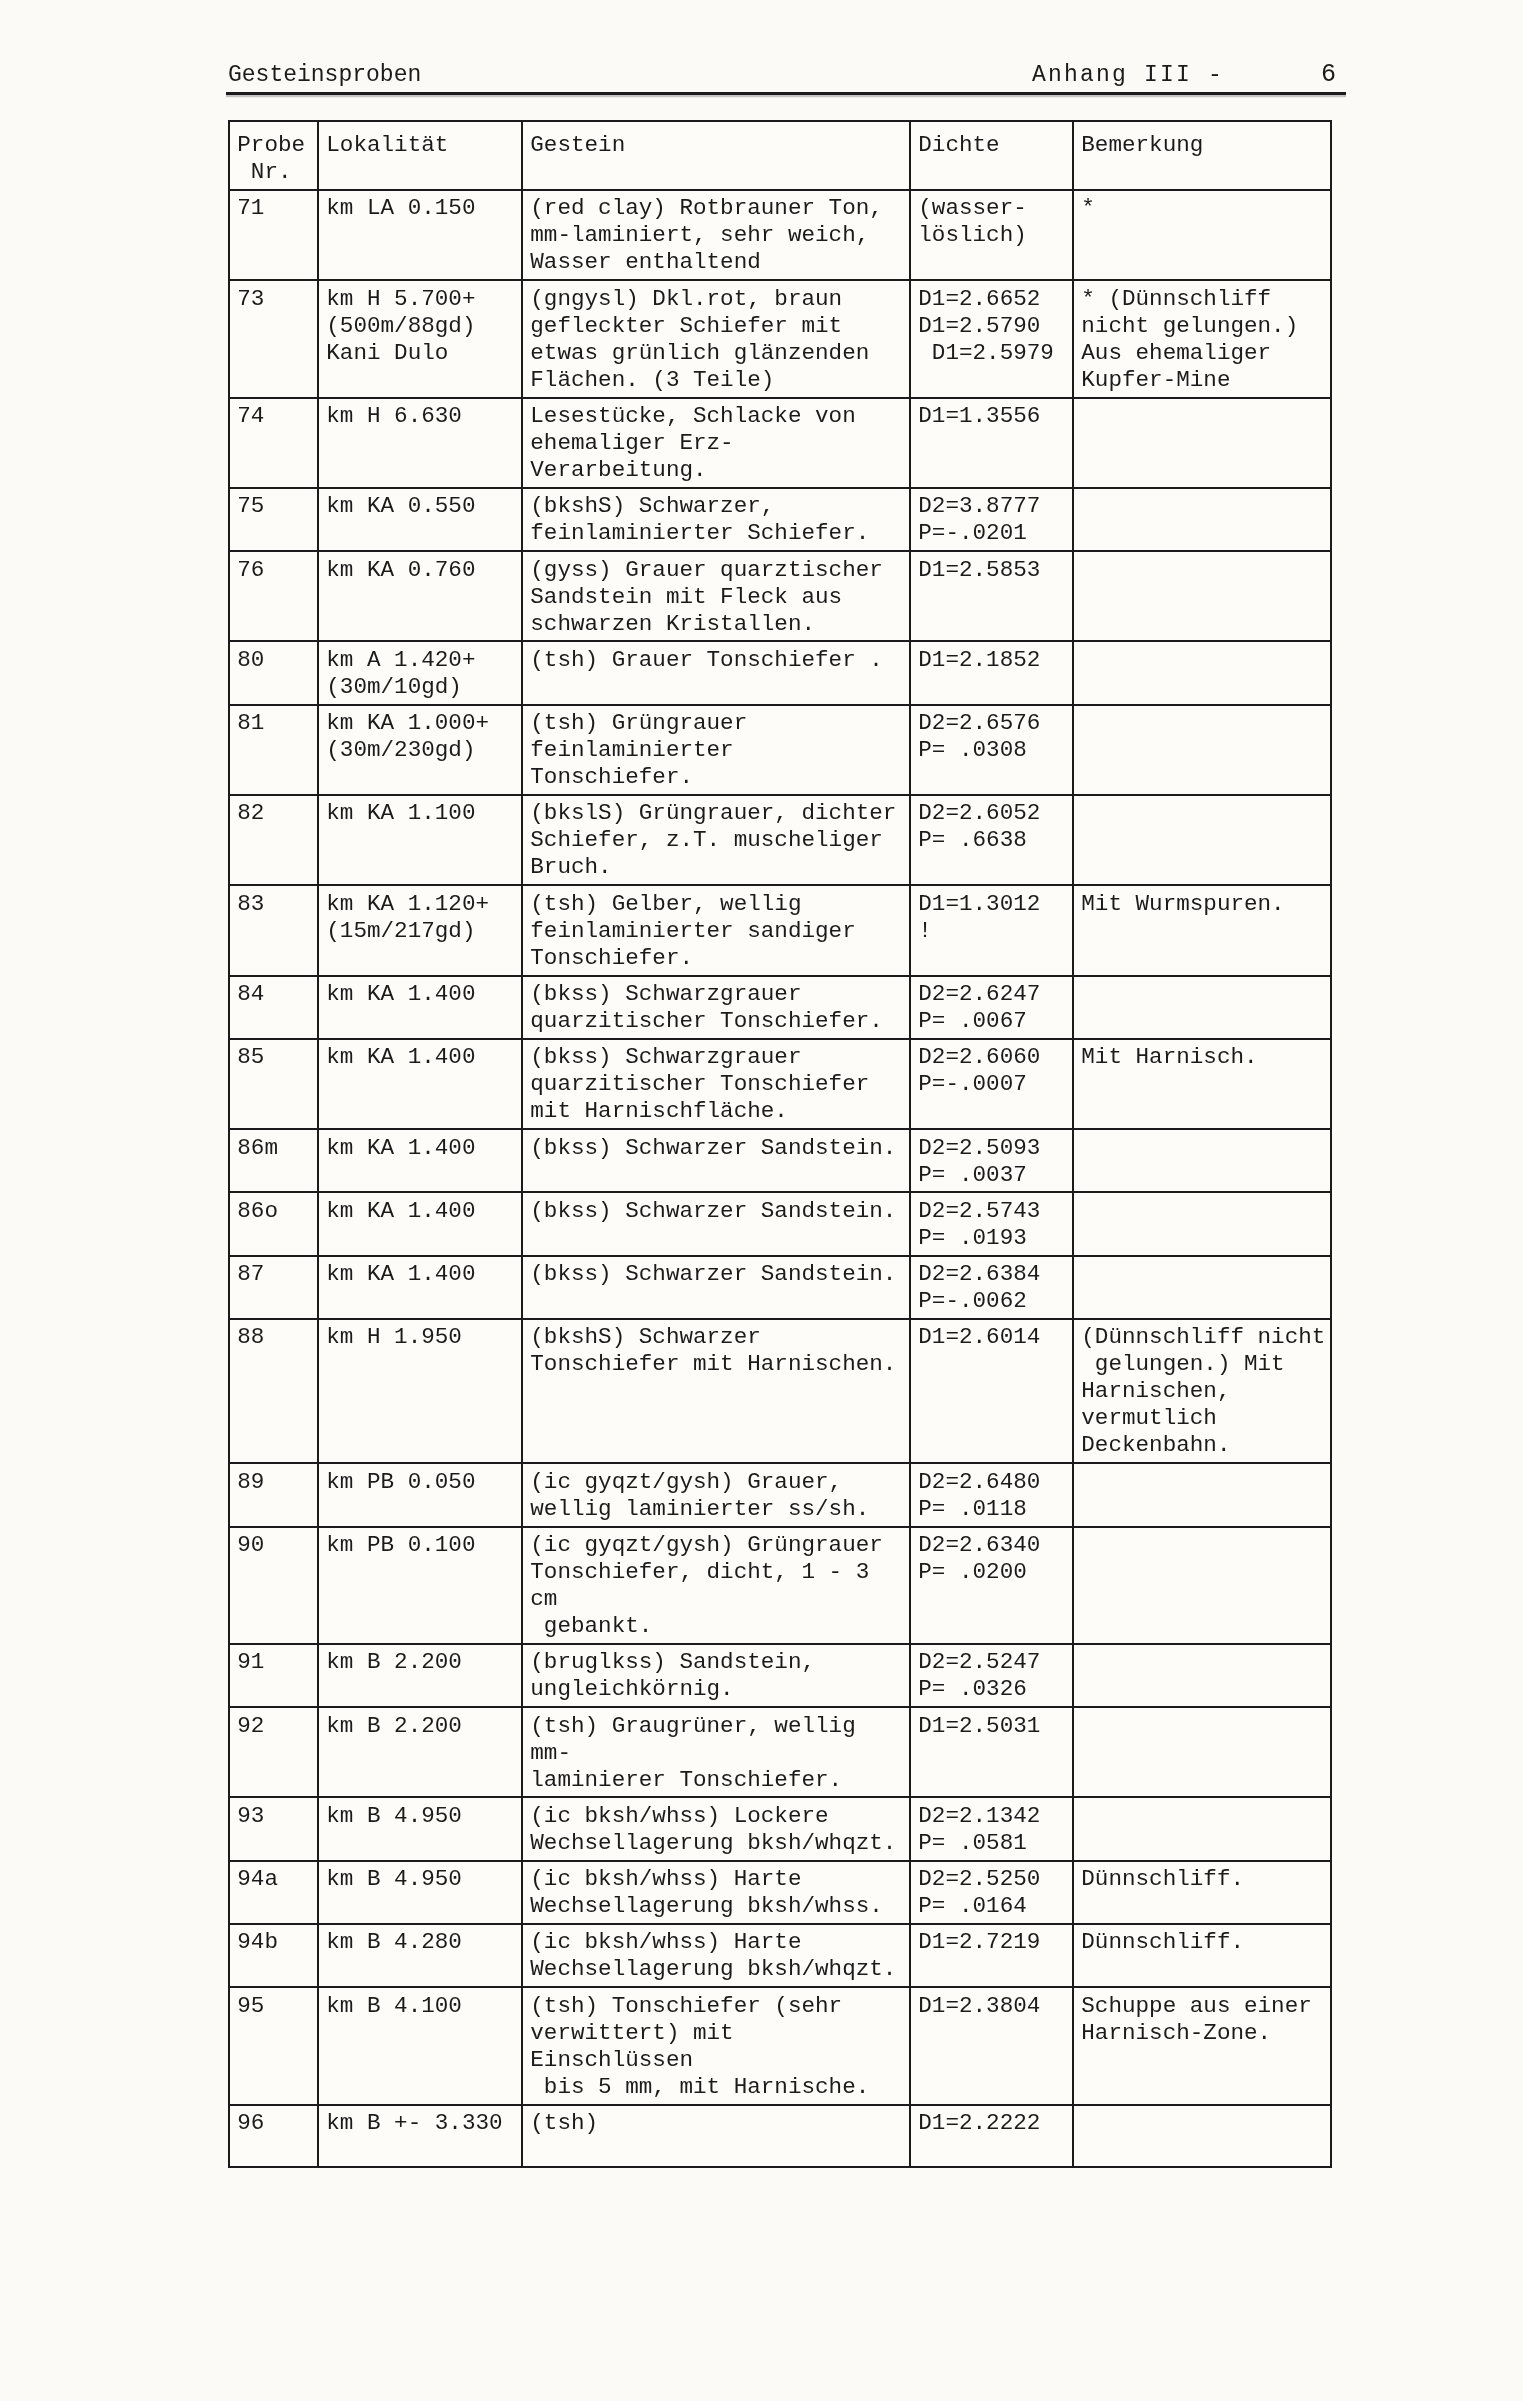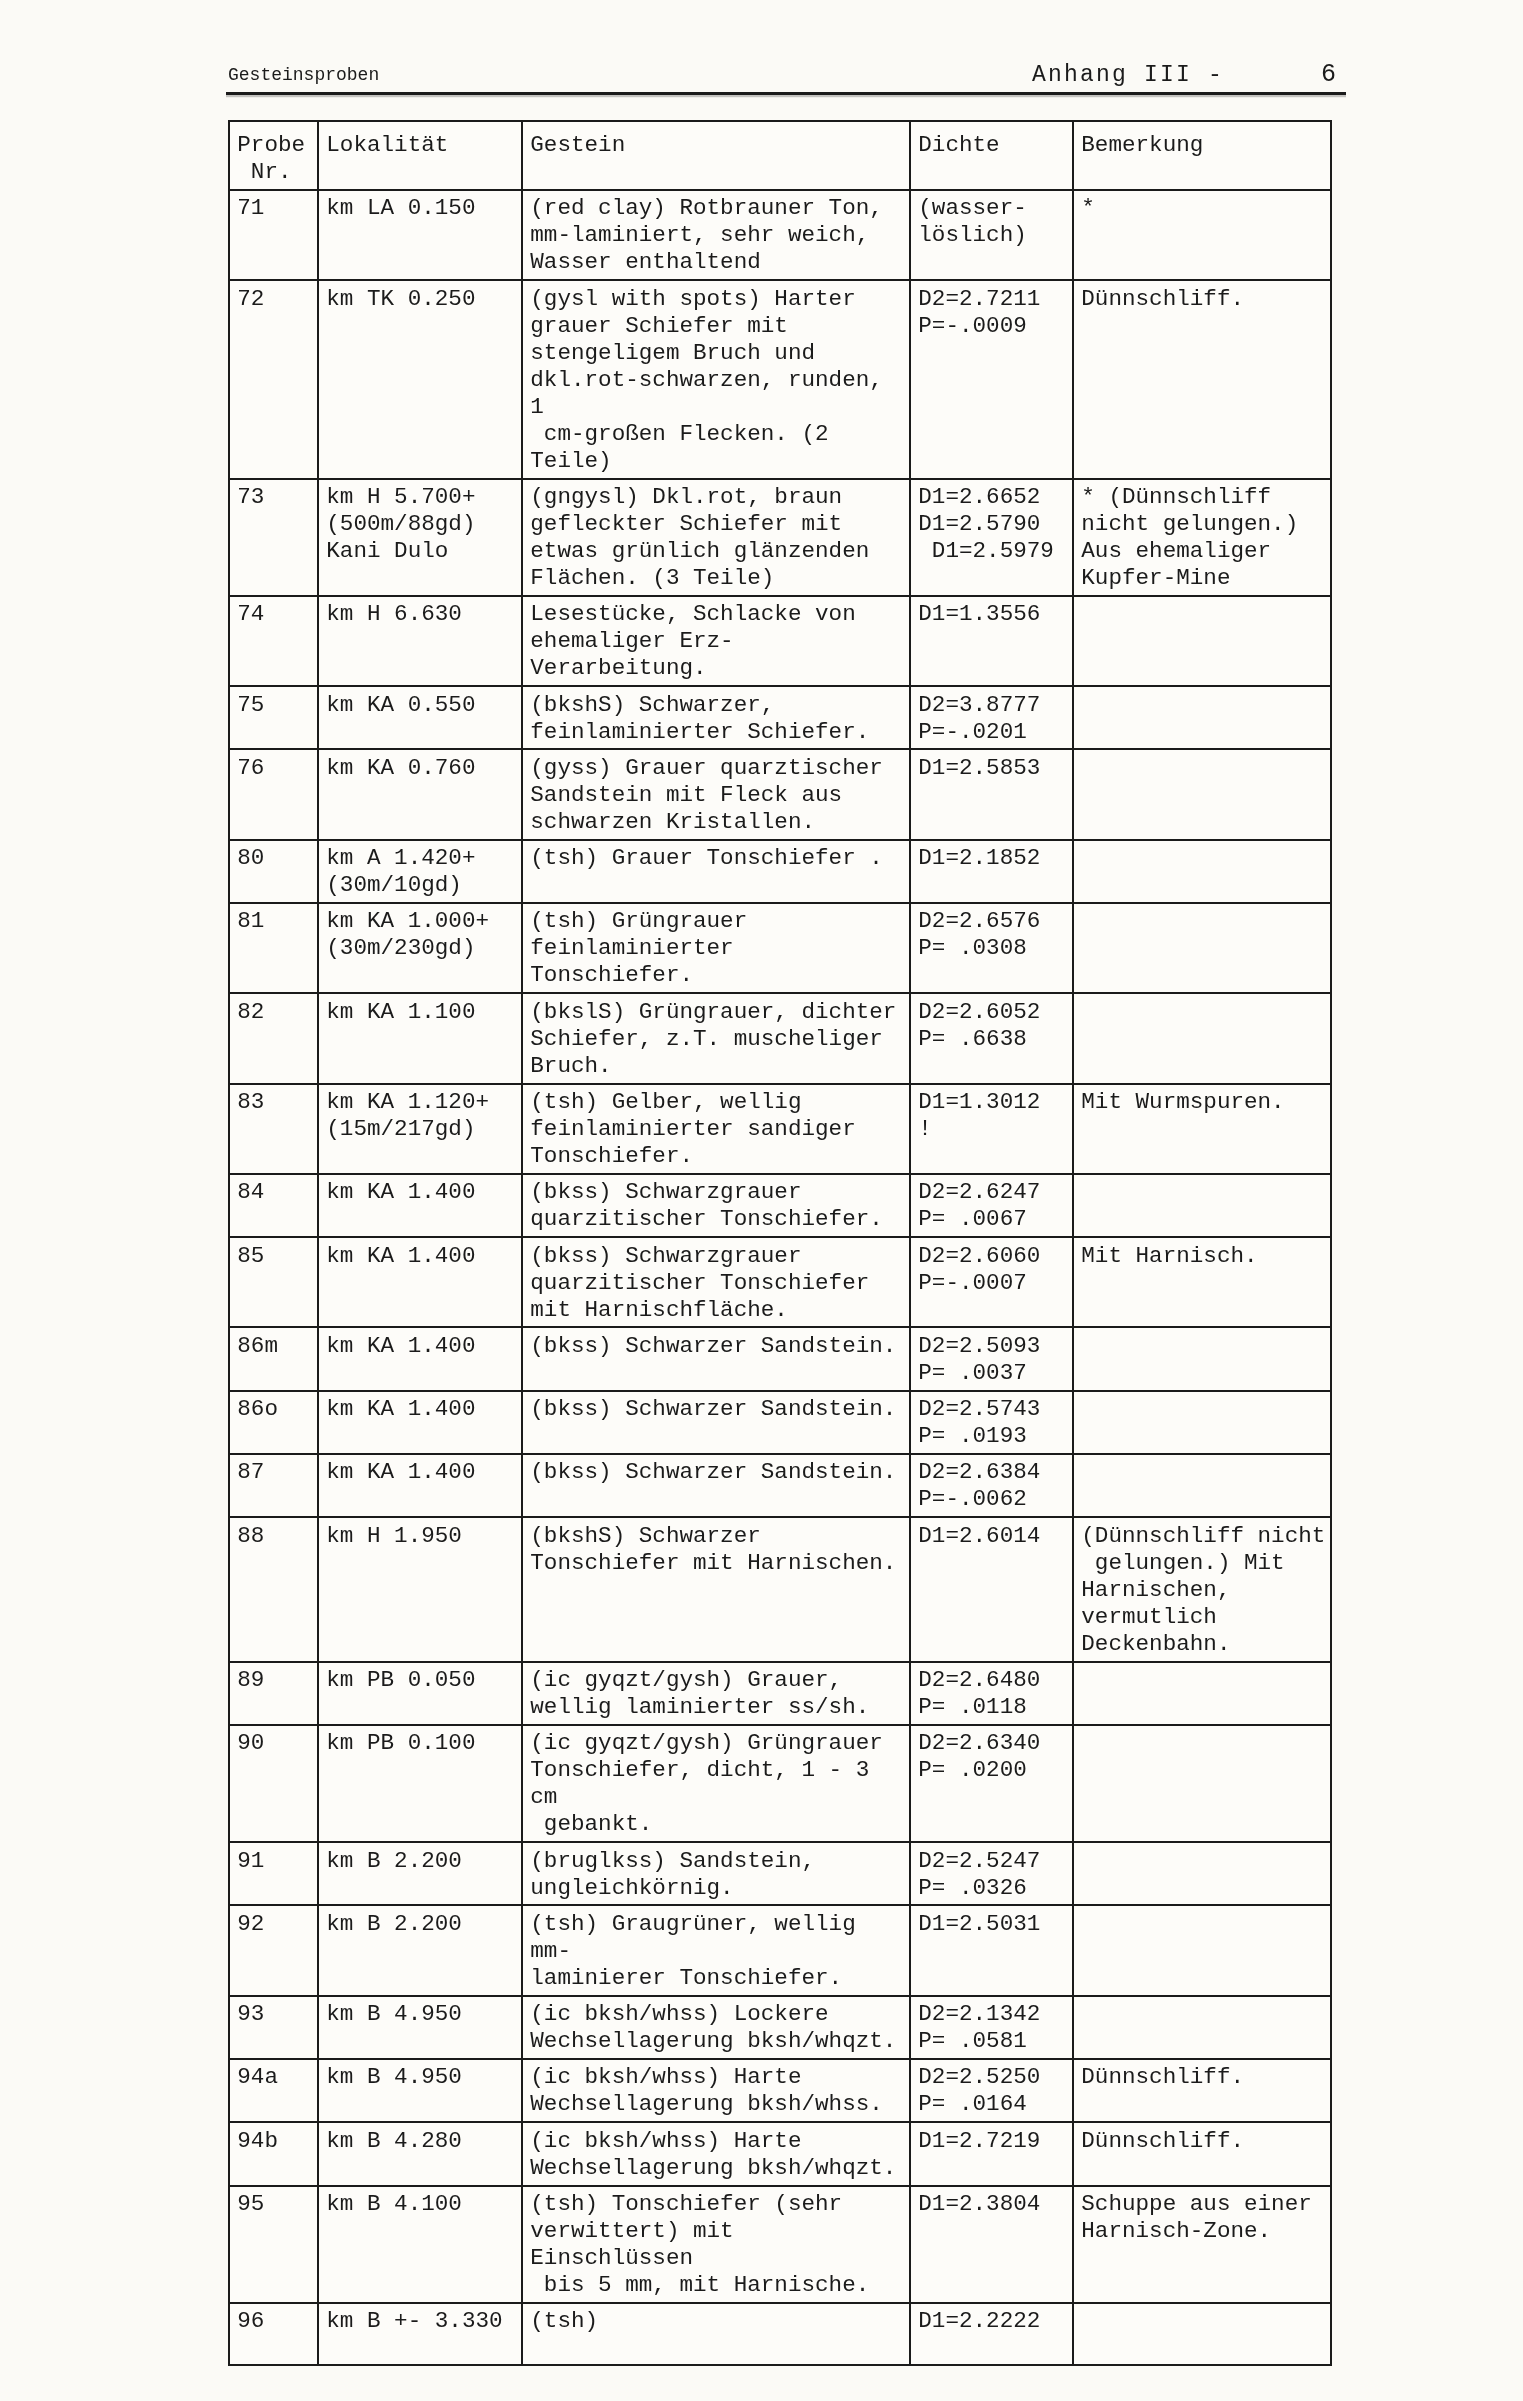--- a/index.html
+++ b/index.html
@@ -8,21 +8,21 @@
     height: 2401px;
     position: relative;
     background: #fbfaf6;
     color: #1b1b1b;
     font-family: "Liberation Mono", "DejaVu Sans Mono", monospace;
     overflow: hidden;
   }
   .page-header { position: absolute; left: 0; top: 0; width: 1524px; }
   .hdr-title {
     position: absolute; left: 228px; top: 61px;
-    font-size: 18px; line-height: 29px; white-space: pre;
+    font-size: 23px; line-height: 29px; white-space: pre;
   }
   .hdr-appendix {
     position: absolute; left: 1032px; top: 61px;
     font-size: 23px; line-height: 29px; letter-spacing: 2.2px; white-space: pre;
   }
   .hdr-pagenum {
     position: absolute; left: 1321px; top: 60px;
     font-size: 25px; line-height: 29px;
   }
   .hdr-rule {
@@ -85,33 +85,20 @@
     <td>71</td>
     <td>km LA 0.150</td>
     <td>(red clay) Rotbrauner Ton,
 mm-laminiert, sehr weich,
 Wasser enthaltend</td>
     <td>(wasser-
 löslich)</td>
     <td>*</td>
   </tr>
       <tr>
-    <td>72</td>
-    <td>km TK 0.250</td>
-    <td>(gysl with spots) Harter
-grauer Schiefer mit
-stengeligem Bruch und
-dkl.rot-schwarzen, runden, 1
- cm-großen Flecken. (2
-Teile)</td>
-    <td>D2=2.7211
-P=-.0009</td>
-    <td>Dünnschliff.</td>
-  </tr>
-      <tr>
     <td>73</td>
     <td>km H 5.700+
 (500m/88gd)
 Kani Dulo</td>
     <td>(gngysl) Dkl.rot, braun
 gefleckter Schiefer mit
 etwas grünlich glänzenden
 Flächen. (3 Teile)</td>
     <td>D1=2.6652
 D1=2.5790

